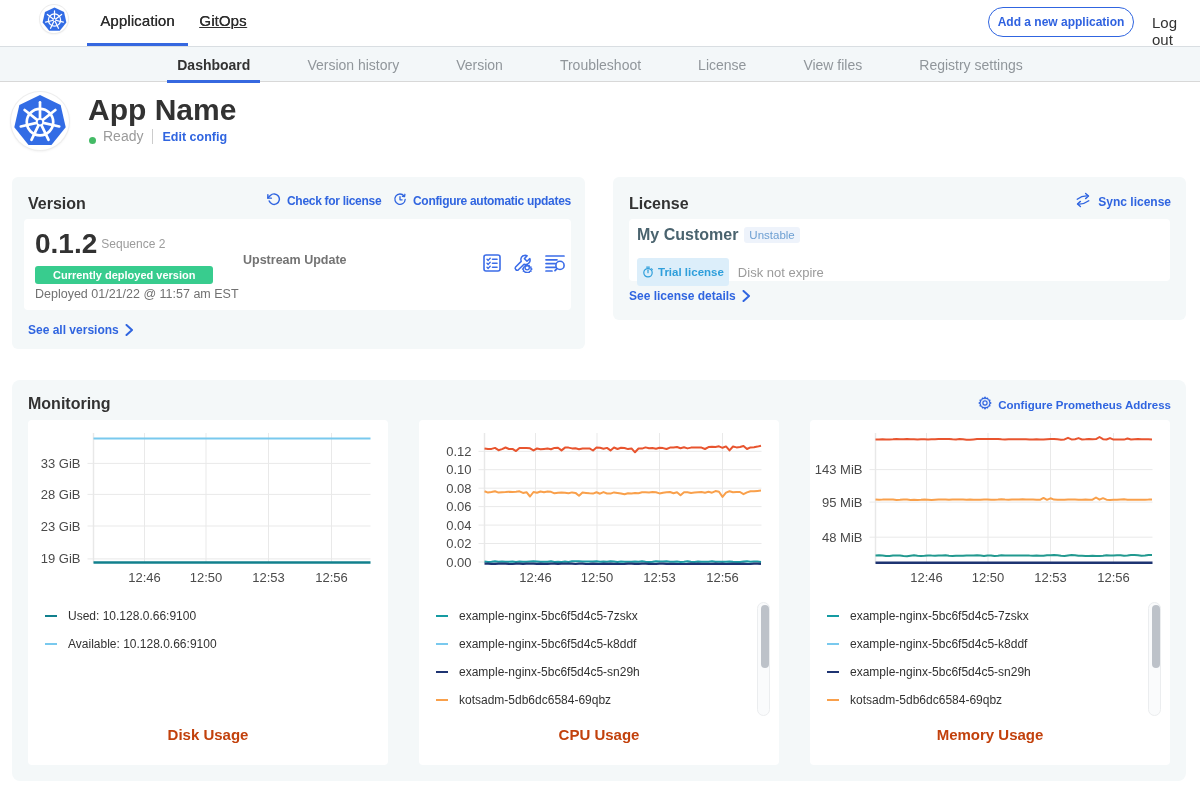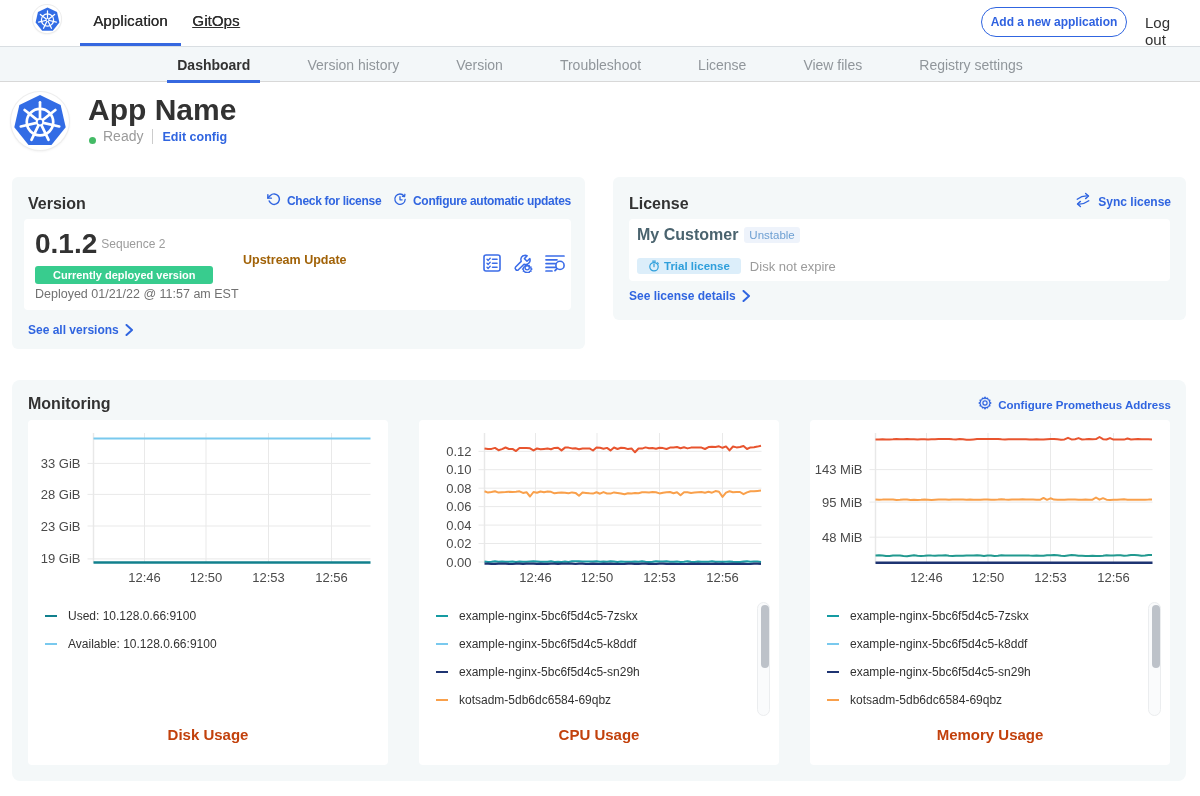--- a/index.html
+++ b/index.html
@@ -1,17 +1,17 @@
 <!DOCTYPE html>
 <html><head><meta charset="utf-8">
 <style>
 * { margin:0; padding:0; box-sizing:border-box; }
 html,body { width:1200px; height:796px; background:#fff; font-family:"Liberation Sans",sans-serif; position:relative; overflow:hidden; }
 
-.topnav { position:absolute; top:0; left:7px; width:997px; height:46px; background:#fff; }
+.topnav { position:absolute; top:0; left:14px; width:997px; height:46px; background:#fff; }
 .logocircle { position:absolute; left:26px; top:5px; width:28px; height:28px; border-radius:50%; background:#fff; box-shadow:0 0 0 1px #ececec, 0 1px 2px rgba(0,0,0,.12); display:flex; align-items:center; justify-content:center; }
 .navtab { position:absolute; top:0; height:41px; font-size:15px; color:#2e2e2e; font-weight:500; letter-spacing:.1px; text-shadow:.25px 0 0 #2e2e2e; display:flex; align-items:center; }
 .navtab.t1 { left:73px; width:101px; justify-content:center; }
 .navtab.t2 { left:182px; width:54px; justify-content:center;text-decoration:underline; }
 .navtab.t1:after { content:""; position:absolute; left:0; top:43px; width:100%; height:3px; background:#3668e0; }
 .addapp { position:absolute; left:974px; top:7px; width:146px; height:30px; border:1px solid #3065e0; border-radius:15px; background:#fff; color:#2f62e0; font-weight:700; font-size:12px; font-family:"Liberation Sans",sans-serif; display:flex; align-items:center; justify-content:center; }
 .logout { position:absolute; left:1138px; top:14px; font-size:15px; color:#323232; }
 
 .subnav { position:absolute; top:46px; left:0; width:1200px; height:36px; background:#f3f7f9; border-top:1px solid #d9dee2; border-bottom:1px solid #d8d8d8; display:flex; justify-content:center; }
 .sub { font-size:14px; color:#90969b; height:35px; display:flex; align-items:center; padding:0 10px; margin:0 18.5px; position:relative; white-space:nowrap; }
@@ -25,21 +25,21 @@
 .vsep { width:1px; height:15px; background:#cccccc; margin:0 9px; }
 .editcfg { color:#3065e0; font-weight:700; font-size:12.5px; }
 
 .card { position:absolute; background:#f4f8f9; border-radius:6px; }
 .cardhead { position:absolute; top:18px; left:16px; font-size:16px; font-weight:700; color:#323232; }
 .inner { position:absolute; background:#fff; border-radius:4px; }
 .linkrow { position:absolute; font-size:12px; font-weight:700; color:#3065e0; display:flex; align-items:center; white-space:nowrap; }
 .icon13 { width:14px; height:14px; margin-right:6px; transform:translateY(-2px); }
 .chev { margin-left:6px; }
 .badge-green { display:inline-block; background:#38cc8e; color:#fff; font-weight:700; font-size:11px; padding:3px 18px 3px; border-radius:3px; }
-.badge-blue { display:inline-flex; align-items:center; background:#dceefa; color:#2f9fdb; font-weight:700; font-size:11.5px; padding:0 11px; height:16px; border-radius:3px; }
+.badge-blue { display:inline-flex; align-items:center; background:#dceefa; color:#2f9fdb; font-weight:700; font-size:11.5px; padding:0 5px; height:28px; border-radius:3px; }
 .badge-ltblue { display:inline-block; background:#eef3fb; color:#6d9fd2; font-size:11.5px; padding:2px 5px; border-radius:3px; }
 
 .monitoring { position:absolute; left:12px; top:380px; width:1174px; height:401px; background:#f4f8f9; border-radius:8px; }
 .monhead { position:absolute; left:16px; top:15px; font-size:16px; font-weight:700; color:#323232; }
 .chartcard { position:absolute; top:40px; width:360px; height:345px; background:#fff; border-radius:4px; }
 .chartcard .title { position:absolute; top:306px; left:0; width:100%; text-align:center; font-size:15px; font-weight:700; color:#c2410c; }
 .legend { position:absolute; left:0; top:189px; width:360px; }
 .lrow { position:absolute; left:17px; height:14px; display:flex; align-items:center; font-size:12px; color:#323232; }
 .ldash { width:12px; height:0; border-top-style:solid; border-top-width:2px; margin-right:11px; }
 .sbar { position:absolute; left:338px; top:182px; width:13px; height:114px; background:#fafbfc; border:1px solid #ebedef; border-radius:7px; }
@@ -123,21 +123,21 @@
           <polyline points="8 5.4 8 8.9 10.4 8.9"></polyline>
           <path d="M10.8 4.9 L13.2 5.3 L13.6 2.6"></path>
         </g>
       </svg>
       <span style="font-size:12px;letter-spacing:-0.3px">Configure automatic updates</span>
     </div>
 <div class="inner" style="left:12px;top:42px;width:547px;height:91px">
 <div style="position:absolute;left:11px;top:9px"><span style="font-size:28px;font-weight:700;color:#323232">0.1.2</span><span style="font-size:12px;color:#9b9b9b;margin-left:4px;vertical-align:5px">Sequence 2</span></div>
 <div style="position:absolute;left:11px;top:46px"><span class="badge-green">Currently deployed version</span></div>
 <div style="position:absolute;left:11px;top:68px;font-size:12.5px;color:#717171">Deployed 01/21/22 @ 11:57 am EST</div>
-<div style="position:absolute;left:219px;top:34px;font-size:12.5px;font-weight:700;color:#a16207">Upstream Update</div>
+<div style="position:absolute;left:219px;top:34px;font-size:12.5px;font-weight:700;color:#737373">Upstream Update</div>
 <div style="position:absolute;left:458px;top:34px;display:flex;gap:11px;align-items:center">
         <svg width="20" height="20" viewBox="0 0 20 20">
           <rect x="2" y="2" width="16" height="16" rx="2" fill="none" stroke="#3b6ce8" stroke-width="1.6"></rect>
           <path d="M5 6.2 L6.2 7.4 L8.2 5.2" fill="none" stroke="#3b6ce8" stroke-width="1.4" stroke-linecap="round" stroke-linejoin="round"></path>
           <path d="M5 10.2 L6.2 11.4 L8.2 9.2" fill="none" stroke="#3b6ce8" stroke-width="1.4" stroke-linecap="round" stroke-linejoin="round"></path>
           <path d="M5 14.2 L6.2 15.4 L8.2 13.2" fill="none" stroke="#3b6ce8" stroke-width="1.4" stroke-linecap="round" stroke-linejoin="round"></path>
           <line x1="10.5" y1="6.3" x2="15" y2="6.3" stroke="#3b6ce8" stroke-width="1.6" stroke-linecap="round"></line>
           <line x1="10.5" y1="10.3" x2="15" y2="10.3" stroke="#3b6ce8" stroke-width="1.6" stroke-linecap="round"></line>
           <line x1="10.5" y1="14.3" x2="15" y2="14.3" stroke="#3b6ce8" stroke-width="1.6" stroke-linecap="round"></line>
         </svg>

